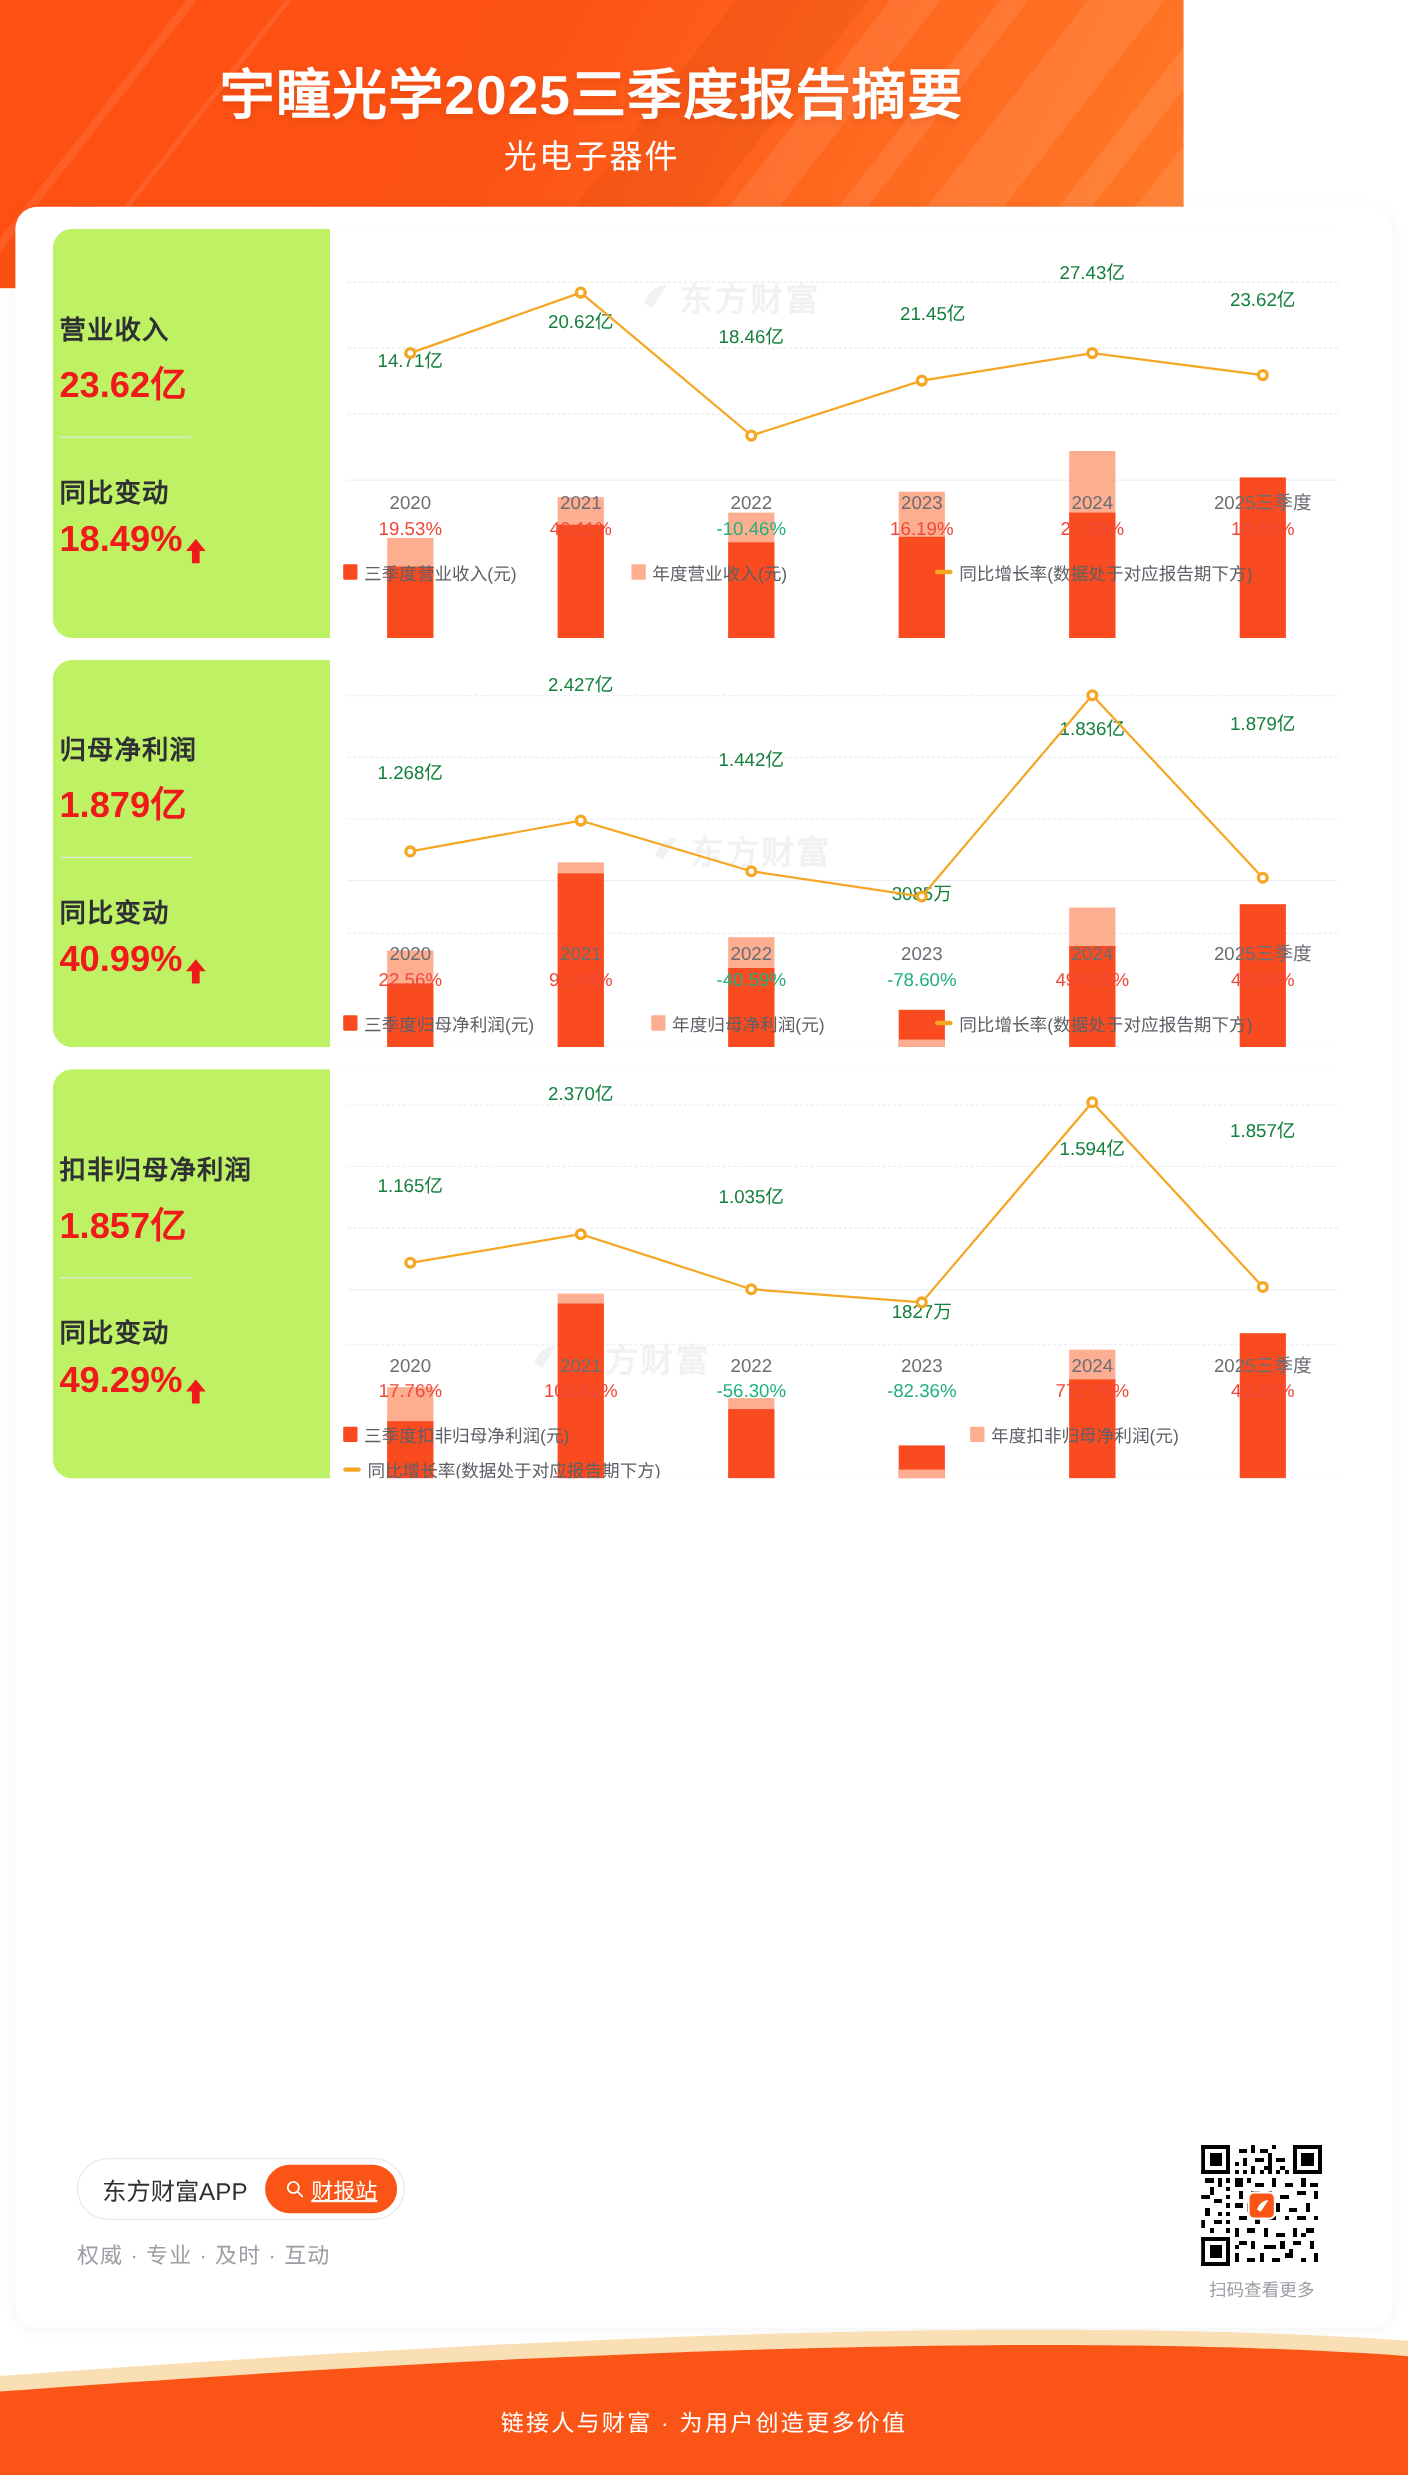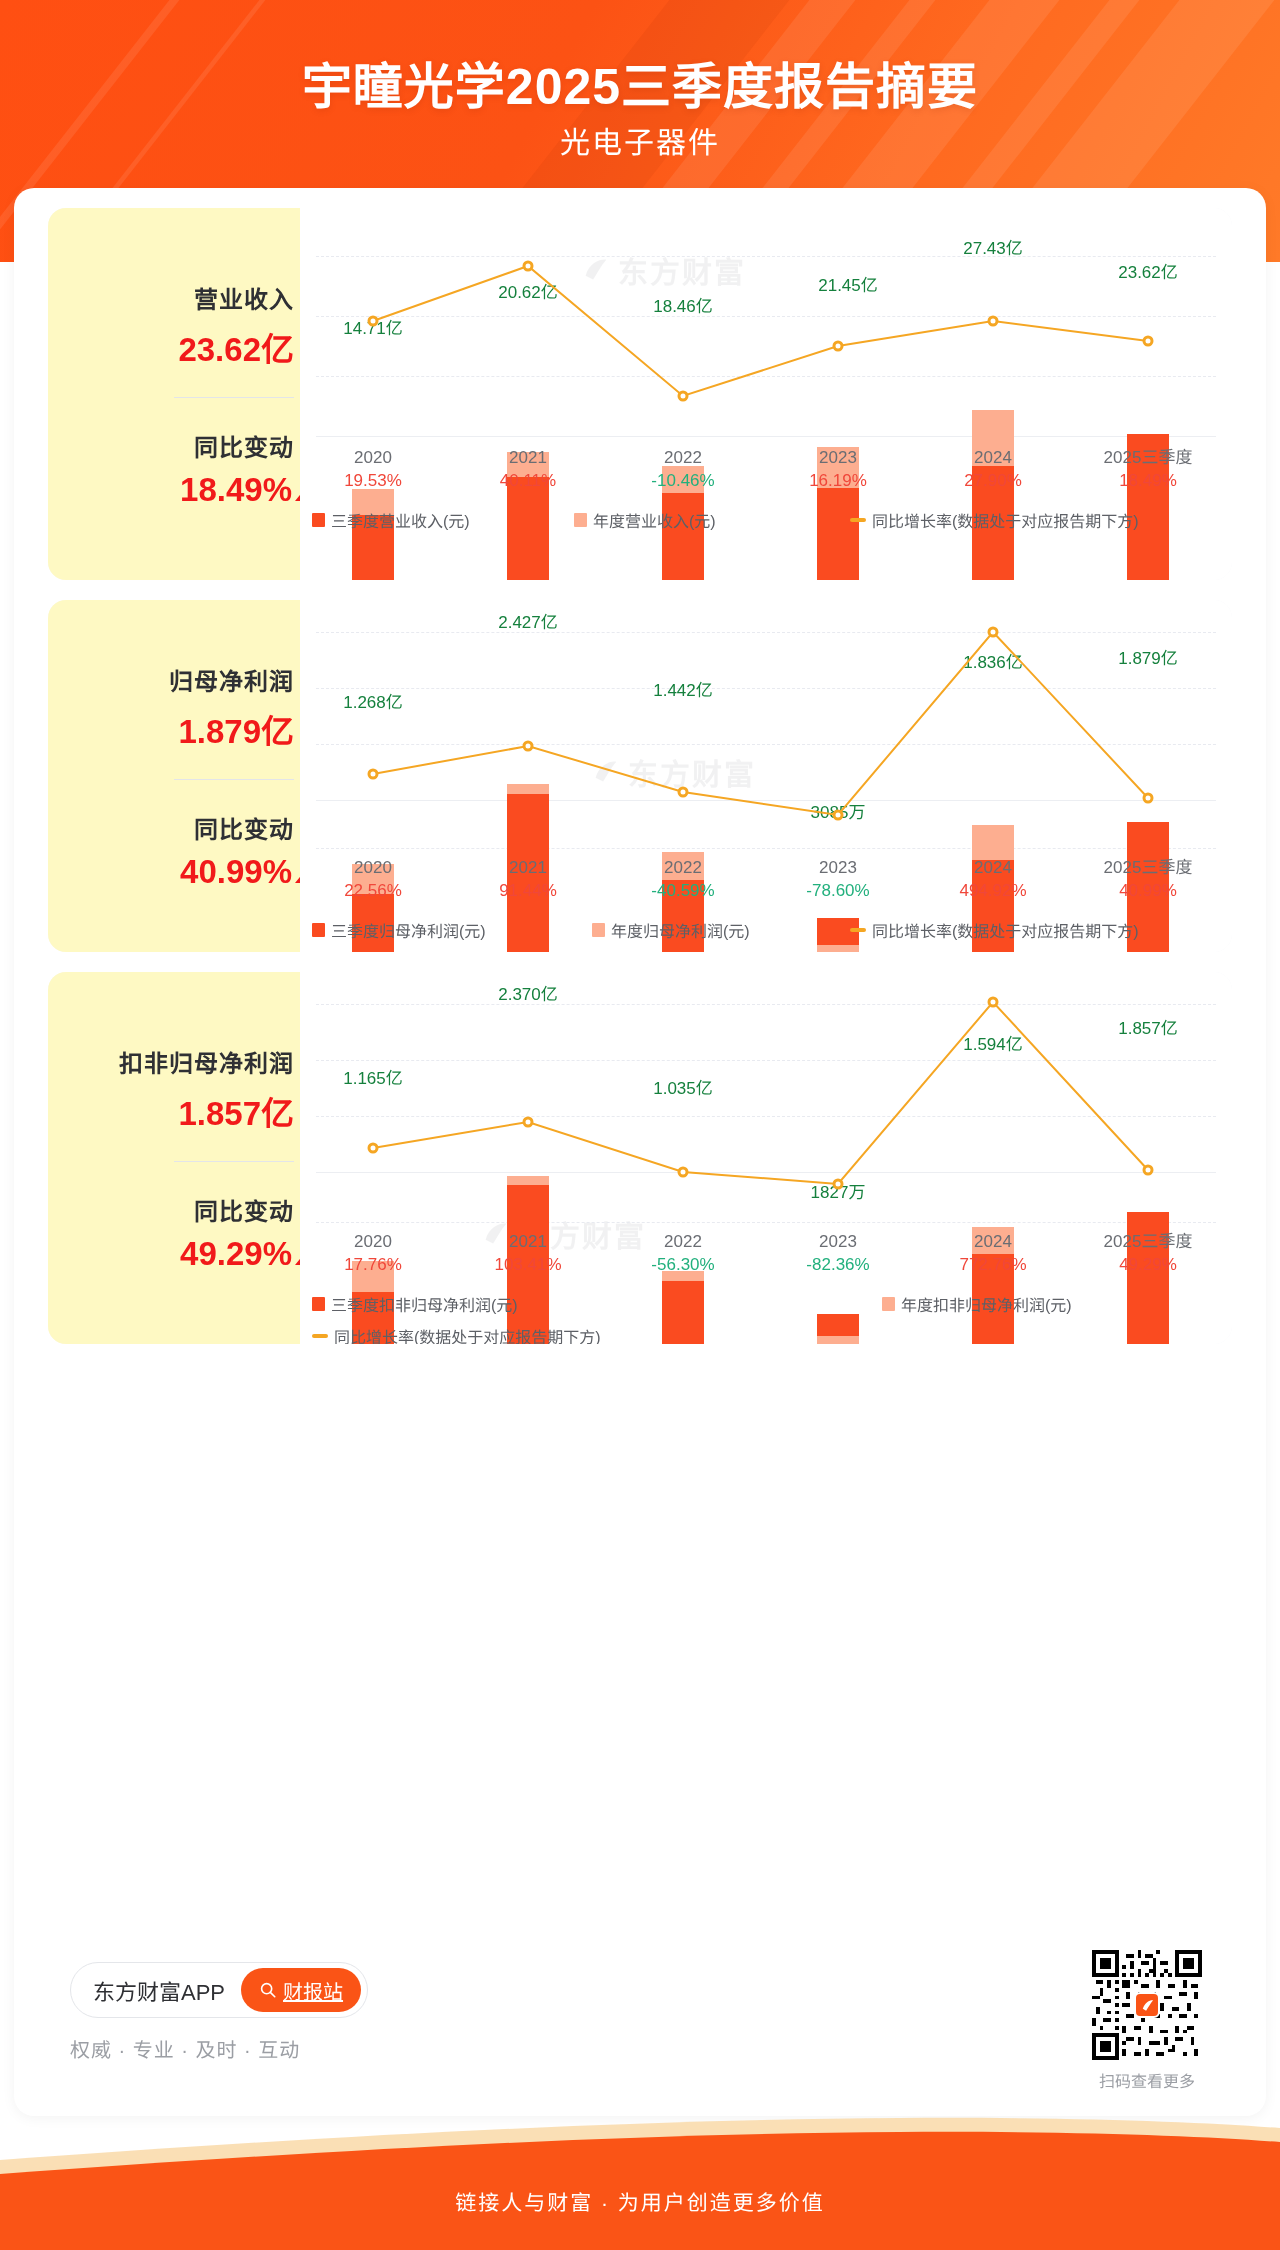--- a/index.html
+++ b/index.html
@@ -8,21 +8,21 @@
     height: 2250px;
     font-family: "Liberation Sans", "DejaVu Sans", sans-serif;
     background: #ffffff;
     overflow: hidden;
   }
   .page { position: relative; width: 1280px; height: 2250px; background: #fff; }
 
   
   .header {
     position: relative;
-    width: 1280px;
+    width: 1076px;
     height: 262px;
     background: linear-gradient(118deg, #ff4f12 0%, #fc5214 42%, #ff6a20 72%, #ff7a28 100%);
     overflow: hidden;
   }
   .header .streak {
     position: absolute;
     background: rgba(255,255,255,0.085);
     transform: skewX(-38deg);
     pointer-events: none;
   }
@@ -75,24 +75,24 @@
     display: flex;
   }
   .sec1 { top: 20px; height: 372px; }
   .sec2 { top: 412px; height: 352px; }
   .sec3 { top: 784px; height: 372px; }
 
   
   .stat-panel {
     width: 252px;
     flex: 0 0 252px;
-    background: #fef9c3;
+    background: #bef264;
     display: flex;
     flex-direction: column;
-    align-items: flex-end;
+    align-items: flex-start;
     justify-content: center;
     padding: 14px 6px;
   }
   .stat-label {
     font-size: 24px;
     font-weight: bold;
     color: #2f3034;
     letter-spacing: 1px;
     margin-bottom: 8px;
     white-space: nowrap;

